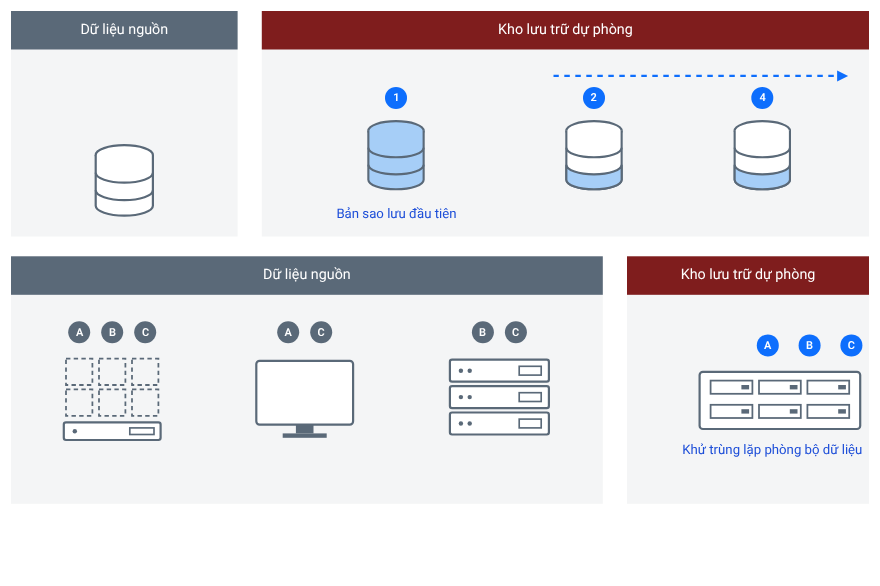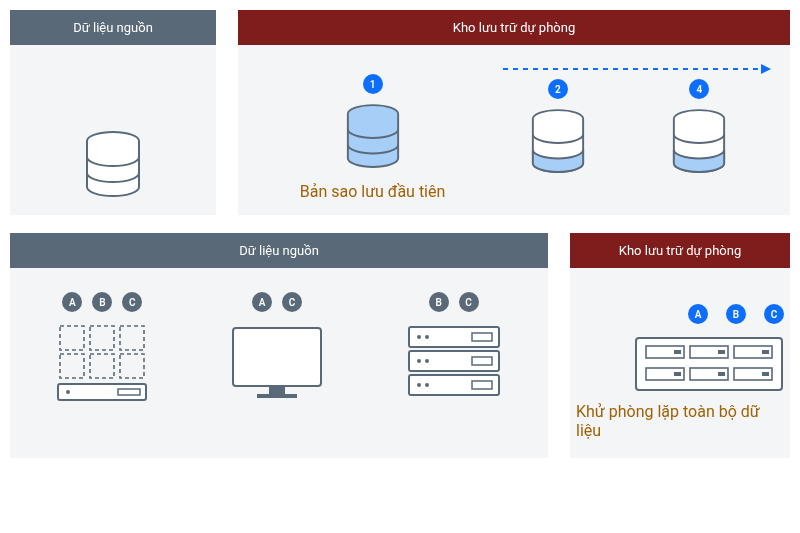--- a/index.html
+++ b/index.html
@@ -6,21 +6,21 @@
   body { font-family: -apple-system, "Segoe UI", Roboto, Arial, sans-serif; background: #fff; width: 800px; height: 533px; overflow: hidden; color: #333; }
   .wrap { padding: 10px; }
   .panel { display: flex; gap: 22px; }
   .block { background: #f4f5f6; }
   .hdr { color: #fff; text-align: center; font-size: 13px; padding: 10px 4px; font-weight: 400; }
   .hdr-gray { background: #5a6978; }
   .hdr-blue { background: #7f1d1d; }
   .body { padding: 10px 6px 14px; display: flex; align-items: flex-end; justify-content: center; }
   .col { display: flex; flex-direction: column; align-items: center; }
   .badge { width: 20px; height: 20px; border-radius: 50%; background: #0d6efd; color:#fff; font-size: 10px; display:flex; align-items:center; justify-content:center; font-weight:600; }
-  .caption { font-size: 16px; color: #a16207; margin-top: 10px; text-align:left; }
+  .caption { font-size: 12px; color: #1d4ed8; margin-top: 10px; text-align:right; }
   .badge-gray { width: 20px; height: 20px; border-radius: 50%; background: #5a6978; color:#fff; font-size:10px; display:flex; align-items:center; justify-content:center; font-weight:600; }
   .row-badges { display:flex; gap:10px; margin-bottom:12px; }
   svg { display:block; }
   .top-left { width: 206px; }
   .top-right { flex: 1; }
   .bot-left { flex: 1; }
   .bot-right { width: 220px; }
   .spacer { height: 18px; }
 </style>
 </head>
@@ -180,18 +180,18 @@
           </g>
           <g fill="#5a6978">
             <rect x="40" y="14" width="7" height="4"></rect>
               <rect x="84" y="14" width="7" height="4"></rect>
               <rect x="128" y="14" width="7" height="4"></rect>
             <rect x="40" y="36" width="7" height="4"></rect>
               <rect x="84" y="36" width="7" height="4"></rect>
               <rect x="128" y="36" width="7" height="4"></rect>
           </g>
         </svg>
-        <div class="caption">Khử phòng lặp toàn bộ dữ liệu</div>
+        <div class="caption">Khử trùng lặp phòng bộ dữ liệu</div>
       </div>
     </div>
   </div>
 
 </div>
 
 </body></html>

